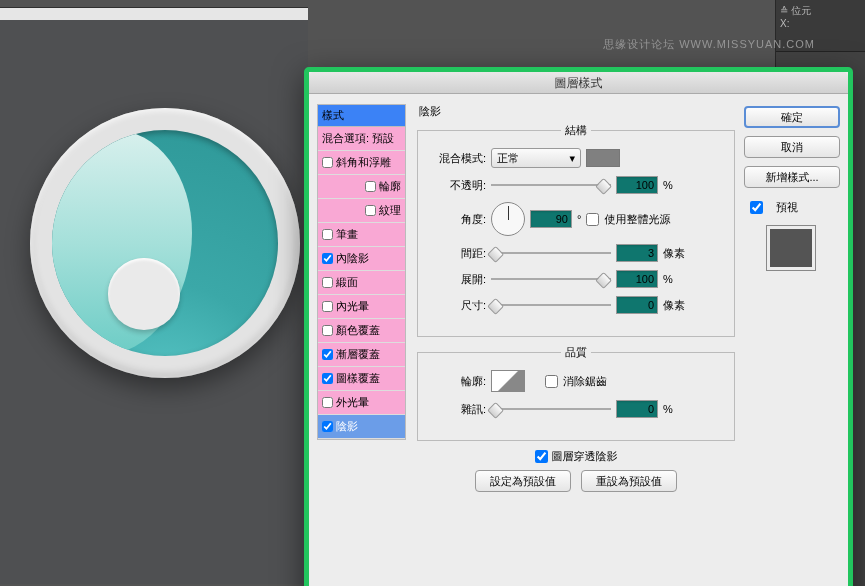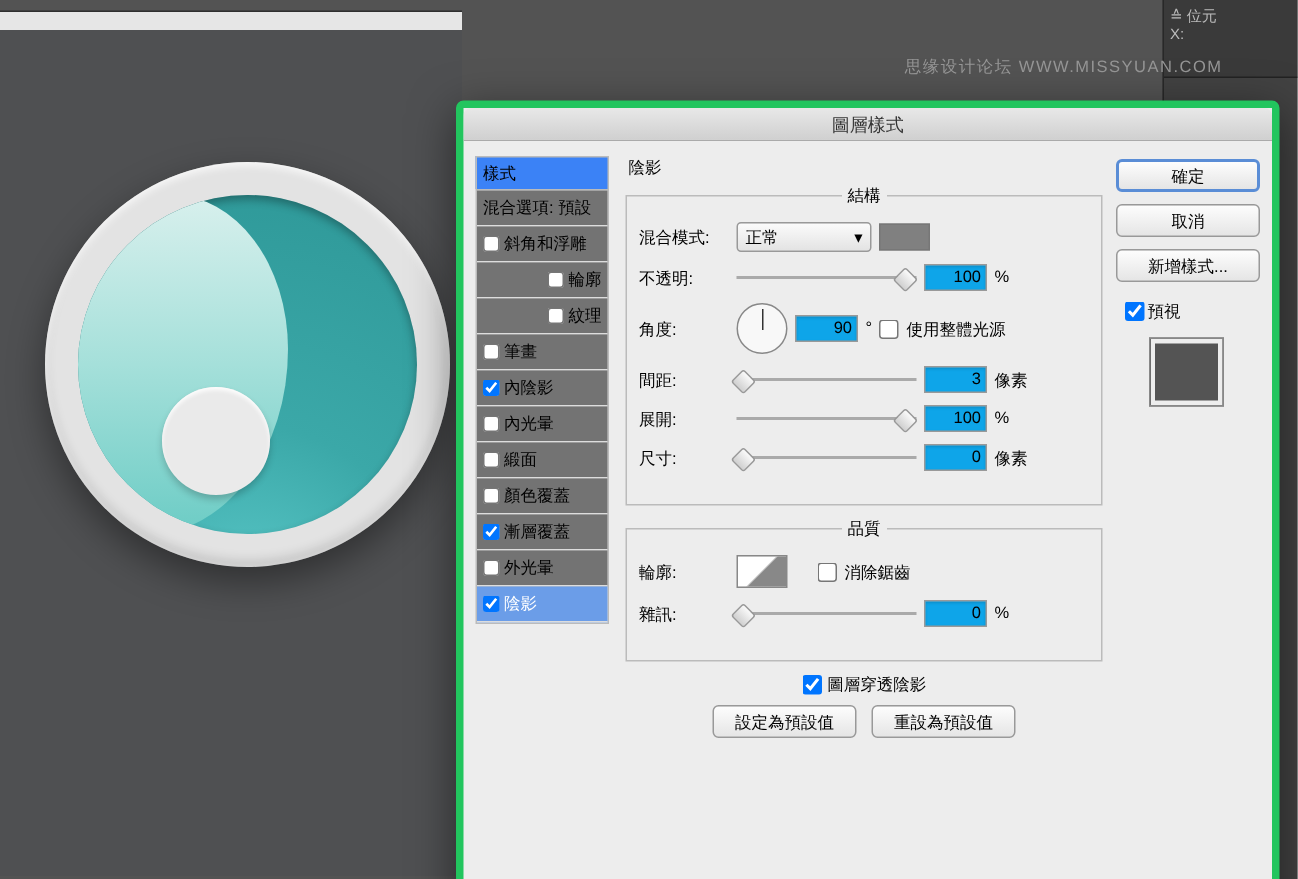--- a/index.html
+++ b/index.html
@@ -18,51 +18,51 @@
     .watermark { position: absolute; top: 2px; right: 50px; color: #969696; font-size: 11px; letter-spacing: 1px; margin-top: 35px; }
     
     .dialog { position: absolute; left: 304px; top: 34px; width: 549px; height: 550px; background: #ededed; border: 5px solid #22c55e; border-radius: 5px 5px 0 0; box-shadow: 0 8px 30px rgba(0,0,0,0.5); margin-top: 33px; }
     .titlebar { height: 22px; background: linear-gradient(#e8e8e8, #d0d0d0); border-radius: 5px 5px 0 0; border-bottom: 1px solid #aaa; text-align: center; line-height: 22px; font-size: 12px; color: #333; }
     
     .dialog-body { display: flex; height: calc(100% - 22px); }
     
     .styles-col { width: 102px; padding: 10px 5px 0 8px; }
     .styles-header { font-size: 11px; border: 1px solid #bbb; border-bottom: none; background: #3b82f6; padding: 3px 4px; }
     .styles-list { border: 1px solid #bbb; font-size: 11px; }
-    .style-item { padding: 4px 4px; border-bottom: 1px solid #ddd; display: flex; align-items: center; gap: 3px; background: #737373; }
+    .style-item { padding: 4px 4px; border-bottom: 1px solid #ddd; display: flex; align-items: center; gap: 3px; background: #f9a8d4; }
     .style-item.sub { padding-left: 18px; justify-content: flex-end; }
     .style-item.selected { background: #6b9de8; color: #fff; }
     .style-item input[type="checkbox"] { width: 11px; height: 11px; }
     
     .settings-col { flex: 1; padding: 10px 5px 0 6px; }
     .settings-title { font-size: 11px; margin-bottom: 4px; padding-left: 2px; }
     
     fieldset { border: 1px solid #bbb; padding: 10px 8px 14px 8px; margin-bottom: 8px; font-size: 11px; }
     legend { padding: 0 4px; font-size: 11px; text-align: center; }
     
     .form-row { display: flex; align-items: center; margin-bottom: 8px; gap: 5px; }
-    .form-label { width: 60px; text-align: left; font-size: 11px; }
-    .num-input { width: 42px; height: 18px; border: 1px solid #999; background: #0ea5e9; text-align: right; padding: 0 3px; font-size: 11px; box-shadow: inset 0 1px 2px rgba(0,0,0,0.15); }
+    .form-label { width: 60px; text-align: right; font-size: 11px; }
+    .num-input { width: 42px; height: 18px; border: 1px solid #999; background: #0f766e; text-align: right; padding: 0 3px; font-size: 11px; box-shadow: inset 0 1px 2px rgba(0,0,0,0.15); }
     .unit { font-size: 11px; }
     .dropdown { width: 90px; height: 20px; border: 1px solid #999; background: linear-gradient(#fbfbfb,#e3e3e3); border-radius: 3px; font-size: 11px; padding: 0 5px; display: flex; align-items: center; justify-content: space-between; }
     .color-swatch { width: 34px; height: 18px; background: #808080; border: 1px solid #777; }
     
     .slider { width: 120px; height: 14px; position: relative; display: flex; align-items: center; }
     .slider-track { width: 100%; height: 2px; background: #aaa; position: absolute; }
     .slider-thumb { width: 12px; height: 12px; background: linear-gradient(#fafafa,#d0d0d0); border: 1px solid #999; border-radius: 2px; position: absolute; transform: rotate(45deg) translateY(2px); }
     
     .angle-dial { width: 34px; height: 34px; border: 1px solid #888; border-radius: 50%; background: #f8f8f8; position: relative; }
     .angle-hand { position: absolute; width: 1px; height: 14px; background: #333; left: 50%; top: 3px; transform-origin: bottom center; }
     
     .contour-swatch { width: 34px; height: 22px; border: 1px solid #888; background: linear-gradient(135deg, #fff 48%, #888 52%); }
     
     .action-col { width: 108px; padding: 12px 8px 10px 4px; }
     .btn { width: 96px; height: 22px; background: linear-gradient(#fdfdfd, #e5e5e5); border: 1px solid #999; border-radius: 4px; font-size: 11px; margin-bottom: 8px; cursor: pointer; }
     .btn.primary { border: 2px solid #5a8dd6; }
-    .preview-check { display: flex; align-items: center; gap: 2px; font-size: 11px; margin-top: 4px; margin-left: 6px; }
+    .preview-check { display: flex; align-items: center; gap: 13px; font-size: 11px; margin-top: 4px; margin-left: 6px; }
     .preview-swatch { width: 50px; height: 46px; background: #545454; border: 1px solid #888; margin: 10px 0 0 22px; box-shadow: inset 0 0 0 3px #ededed; }
     
     .bottom-buttons { display: flex; gap: 10px; justify-content: center; margin-top: 6px; }
     .bottom-buttons .btn { width: 96px; }
     .layer-checkbox { display: flex; align-items: center; gap: 4px; justify-content: center; margin-top: 6px; font-size: 11px; }
   </style>
 </head>
 <body>
 
 <div class="dark-panel">
@@ -103,33 +103,37 @@
             <div class="style-item">
               <input type="checkbox" style="">
               <span>筆畫</span>
             </div>
             <div class="style-item">
               <input type="checkbox" checked="" style="">
               <span>內陰影</span>
             </div>
             <div class="style-item">
               <input type="checkbox" style="">
+              <span>緞面</span>
+            </div>
+            <div class="style-item">
+              <input type="checkbox" style="">
               <span>內光暈</span>
             </div>
             <div class="style-item">
               <input type="checkbox" style="">
-              <span>緞面</span>
-            </div>
-            <div class="style-item">
-              <input type="checkbox" style="">
               <span>顏色覆蓋</span>
             </div>
             <div class="style-item">
               <input type="checkbox" checked="" style="">
               <span>漸層覆蓋</span>
+            </div>
+            <div class="style-item">
+              <input type="checkbox" checked="" style="">
+              <span>圖樣覆蓋</span>
             </div>
             <div class="style-item">
               <input type="checkbox" style="">
               <span>外光暈</span>
             </div>
             <div class="style-item selected">
               <input type="checkbox" checked="" style="">
               <span>陰影</span>
             </div>
           </div>

